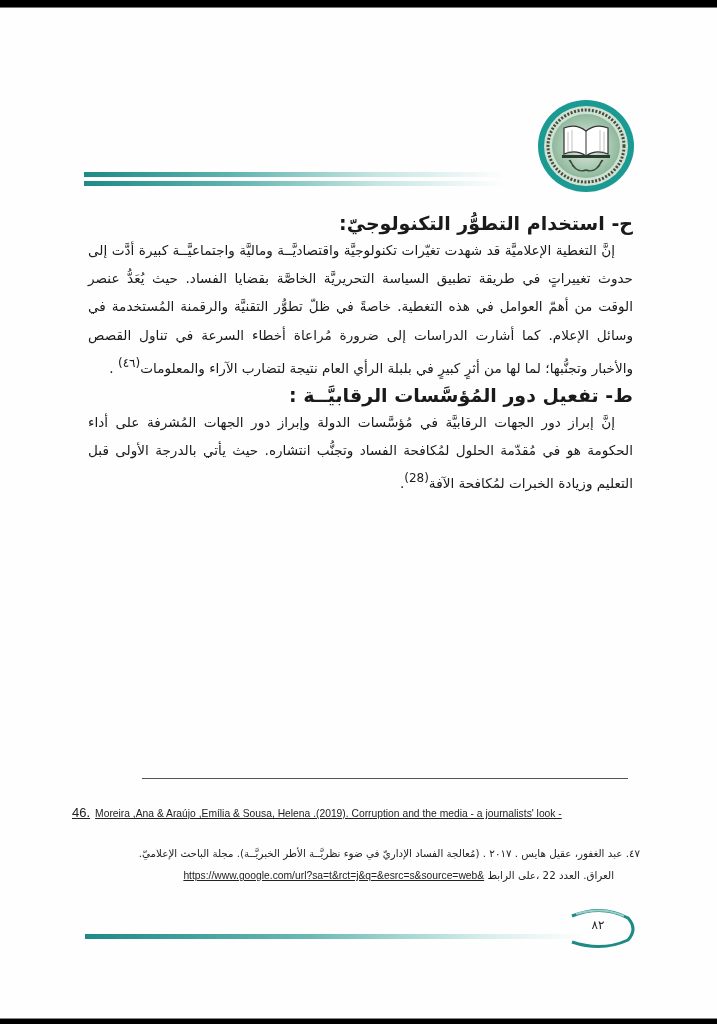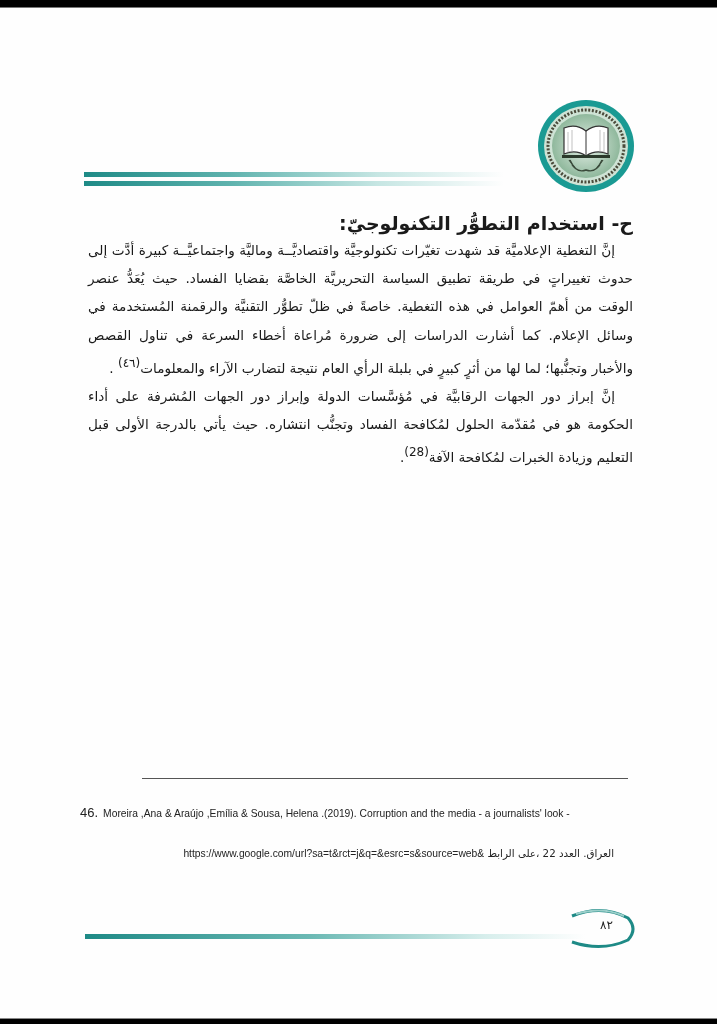--- a/index.html
+++ b/index.html
@@ -21,32 +21,32 @@
 
   
   .content { position: absolute; left: 88px; top: 210px; width: 545px; direction: rtl; text-align: justify; }
   .heading { font-weight: bold; font-size: 19px; line-height: 26px; margin: 0; text-align: right; }
   .para { font-size: 13.6px; line-height: 28.2px; margin: 0; text-indent: 18px; text-align-last: right; }
   .para sup { font-size: 12px; }
   .h2 { margin-top: 0; }
 
   
   .fn-rule { position: absolute; left: 142px; top: 778px; width: 486px; height: 0; border-top: 1.5px solid #555; }
-  .fn-46 { position: absolute; left: 80px; top: 801px; width: 560px; font-family: "Liberation Sans", sans-serif; font-size: 10.3px; line-height: 24px; color: #222; }
+  .fn-46 { position: absolute; left: 72px; top: 801px; width: 560px; font-family: "Liberation Sans", sans-serif; font-size: 10.3px; line-height: 24px; color: #222; text-decoration: underline; }
   .fn-46 .num { font-size: 13px; margin-right: 5px; }
   .fn-46 .l2 { display: block; padding-left: 23px; }
   .fn-47 { position: absolute; left: 80px; top: 842px; width: 560px; direction: rtl; font-size: 10.3px; line-height: 22px; color: #222; text-align: right; }
   .fn-47 .l2 { display: block; padding-right: 26px; }
-  .fn-47 .url { direction: ltr; unicode-bidi: embed; font-family: "Liberation Sans", sans-serif; }
+  .fn-47 .url { direction: ltr; unicode-bidi: embed; font-family: "Liberation Sans", sans-serif; text-decoration: underline; }
 
   
   .footer-stripe { position: absolute; left: 85px; top: 934px; width: 500px; height: 5px;
     background: linear-gradient(to right, #1e8a86 0%, #6bb9b4 45%, #d7eeec 80%, rgba(255,255,255,0) 100%); }
   .page-badge { position: absolute; left: 566px; top: 908px; width: 72px; height: 42px; }
-  .page-num { position: absolute; left: 583px; top: 918px; width: 30px; text-align: right; font-size: 12px; color: #222; }
+  .page-num { position: absolute; left: 583px; top: 918px; width: 30px; text-align: center; font-size: 12px; color: #222; }
 </style>
 </head>
 <body>
 
 <div class="bar-top"></div>
 
 <div class="header-stripes">
   <div class="stripe"></div>
   <div class="stripe"></div>
 </div>
@@ -69,30 +69,32 @@
   <rect x="26" y="57" width="48" height="3" fill="#2b3a2b"></rect>
 
   <path d="M34 62 Q40 76 50 72 Q60 76 66 62" fill="none" stroke="#3a4a3a" stroke-width="1.4"></path>
   <path d="M36 66 l-3 -4 M39 70 l-3 -3 M64 66 l3 -4 M61 70 l3 -3" stroke="#3a4a3a" stroke-width="1.2"></path>
 </svg>
 
 <div class="content">
   <h3 class="heading">ح- استخدام التطوُّر التكنولوجيّ:</h3>
   <p class="para"><span>إنَّ التغطية الإعلاميَّة قد شهدت تغيّرات تكنولوجيَّة واقتصاديَّــة وماليَّة واجتماعيَّــة كبيرة أدَّت إلى حدوث تغييراتٍ في طريقة تطبيق السياسة التحريريَّة الخاصَّة بقضايا الفساد. حيث يُعَدُّ عنصر الوقت من أهمّ العوامل في هذه التغطية. خاصةً في ظلّ تطوُّر التقنيَّة والرقمنة المُستخدمة في وسائل الإعلام. كما أشارت الدراسات إلى ضرورة مُراعاة أخطاء السرعة في تناول القصص والأخبار وتجنُّبها؛ لما لها من أثرٍ كبيرٍ في بلبلة الرأي العام نتيجة لتضارب الآراء والمعلومات</span><sup>(٤٦)</sup><span> .</span></p>
 
+  <h3 class="heading h2">ط- تفعيل دور المُؤسَّسات الرقابيَّــة :</h3>
   <p class="para"><span>إنَّ إبراز دور الجهات الرقابيَّة في مُؤسَّسات الدولة وإبراز دور الجهات المُشرفة على أداء الحكومة هو في مُقدّمة الحلول لمُكافحة الفساد وتجنُّب انتشاره. حيث يأتي بالدرجة الأولى قبل التعليم وزيادة الخبرات لمُكافحة الآفة</span><sup>(28)</sup><span>.</span></p>
 </div>
 
 <div class="fn-rule"></div>
 
 <div class="fn-46">
   <span class="num">46.</span><span>Moreira ,Ana &amp; Araújo ,Emília &amp; Sousa, Helena .(2019). Corruption and the media - a journalists' look -</span>
 </div>
 
 <div class="fn-47">
+  <span>٤٧. عبد الغفور، عقيل هايس . ٢٠١٧ . (مُعالجة الفساد الإداريّ في ضوء نظريَّــة الأطر الخبريَّــة). مجلة الباحث الإعلاميّ.</span>
   <span class="l2"><span>العراق. العدد 22 ،على الرابط</span> <span class="url">https://www.google.com/url?sa=t&amp;rct=j&amp;q=&amp;esrc=s&amp;source=web&amp;</span></span>
 </div>
 
 <div class="footer-stripe"></div>
 <svg class="page-badge" viewBox="0 0 72 42">
   <path d="M6 8 Q36 -4 62 10 Q72 21 62 32 Q36 44 6 34" fill="none" stroke="#1e8a86" stroke-width="3"></path>
   <path d="M10 6 Q36 -2 58 8" fill="none" stroke="#9ccfca" stroke-width="2"></path>
 </svg>
 <div class="page-num">٨٢</div>
 

